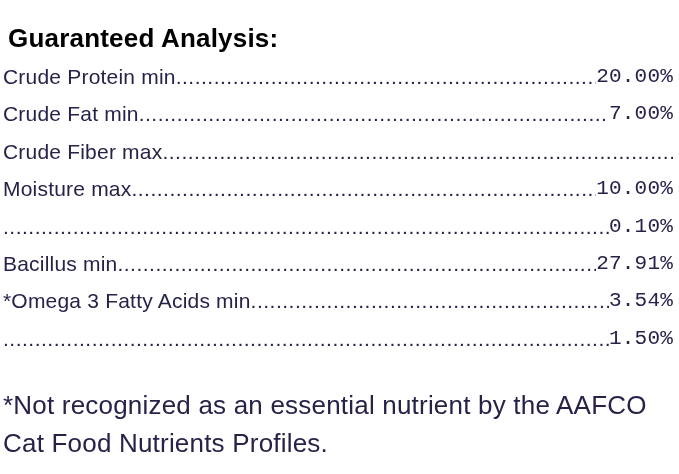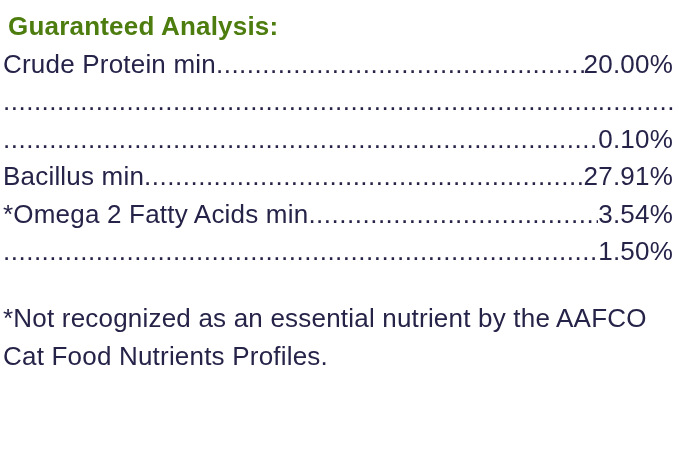--- a/index.html
+++ b/index.html
@@ -11,53 +11,54 @@
     width: 679px;
     height: 474px;
     box-sizing: border-box;
     background: #ffffff;
     padding: 5px 6px 0 3px;
     font-family: "Liberation Sans", sans-serif;
     color: #262349;
     overflow: hidden;
   }
   .panel-title {
-    margin: 4px 0 3px 5px;
+    margin: 16px 0 3px 5px;
     font-size: 26px;
     font-weight: bold;
     line-height: 34px;
-    color: #4d7c0f;
+    color: #000000;
     letter-spacing: 0.2px;
   }
   .rows {
     width: 100%;
   }
   .row {
     display: flex;
     align-items: flex-start;
-    font-size: 26px;
+    font-size: 21px;
     line-height: 37.4px;
     white-space: nowrap;
   }
   .row .label {
     flex: 0 0 auto;
     letter-spacing: 0.2px;
   }
   .row .leader {
     flex: 1 1 auto;
     overflow: hidden;
     min-width: 0;
   }
   .row .leader::after {
     content: "..................................................................................................";
     letter-spacing: 0.5px;
   }
   .row .value {
     flex: 0 0 auto;
     letter-spacing: 0.2px;
+    font-family: Liberation Mono, monospace;
   }
   .footnote {
     margin: 30px 0 0 0;
     font-size: 26px;
     line-height: 37.4px;
     letter-spacing: 0.2px;
     color: #262349;
     max-width: 673px;
   }
 </style>
@@ -67,33 +68,44 @@
 <div class="panel">
   <h1 class="panel-title">Guaranteed Analysis:</h1>
 
   <div class="rows">
     <div class="row">
       <span class="label">Crude Protein min</span>
       <span class="leader"></span>
       <span class="value">20.00%</span>
     </div>
     <div class="row">
+      <span class="label">Crude Fat min</span>
       <span class="leader"></span>
+      <span class="value">7.00%</span>
+    </div>
+    <div class="row">
+      <span class="label">Crude Fiber max</span>
+      <span class="leader"></span>
+    </div>
+    <div class="row">
+      <span class="label">Moisture max</span>
+      <span class="leader"></span>
+      <span class="value">10.00%</span>
     </div>
     <div class="row">
       <span class="leader"></span>
       <span class="value">0.10%</span>
     </div>
     <div class="row">
       <span class="label">Bacillus min</span>
       <span class="leader"></span>
       <span class="value">27.91%</span>
     </div>
     <div class="row">
-      <span class="label">*Omega 2 Fatty Acids min</span>
+      <span class="label">*Omega 3 Fatty Acids min</span>
       <span class="leader"></span>
       <span class="value">3.54%</span>
     </div>
     <div class="row">
       <span class="leader"></span>
       <span class="value">1.50%</span>
     </div>
   </div>
 
   <p class="footnote">*Not recognized as an essential nutrient by the AAFCO Cat Food Nutrients Profiles.</p>

